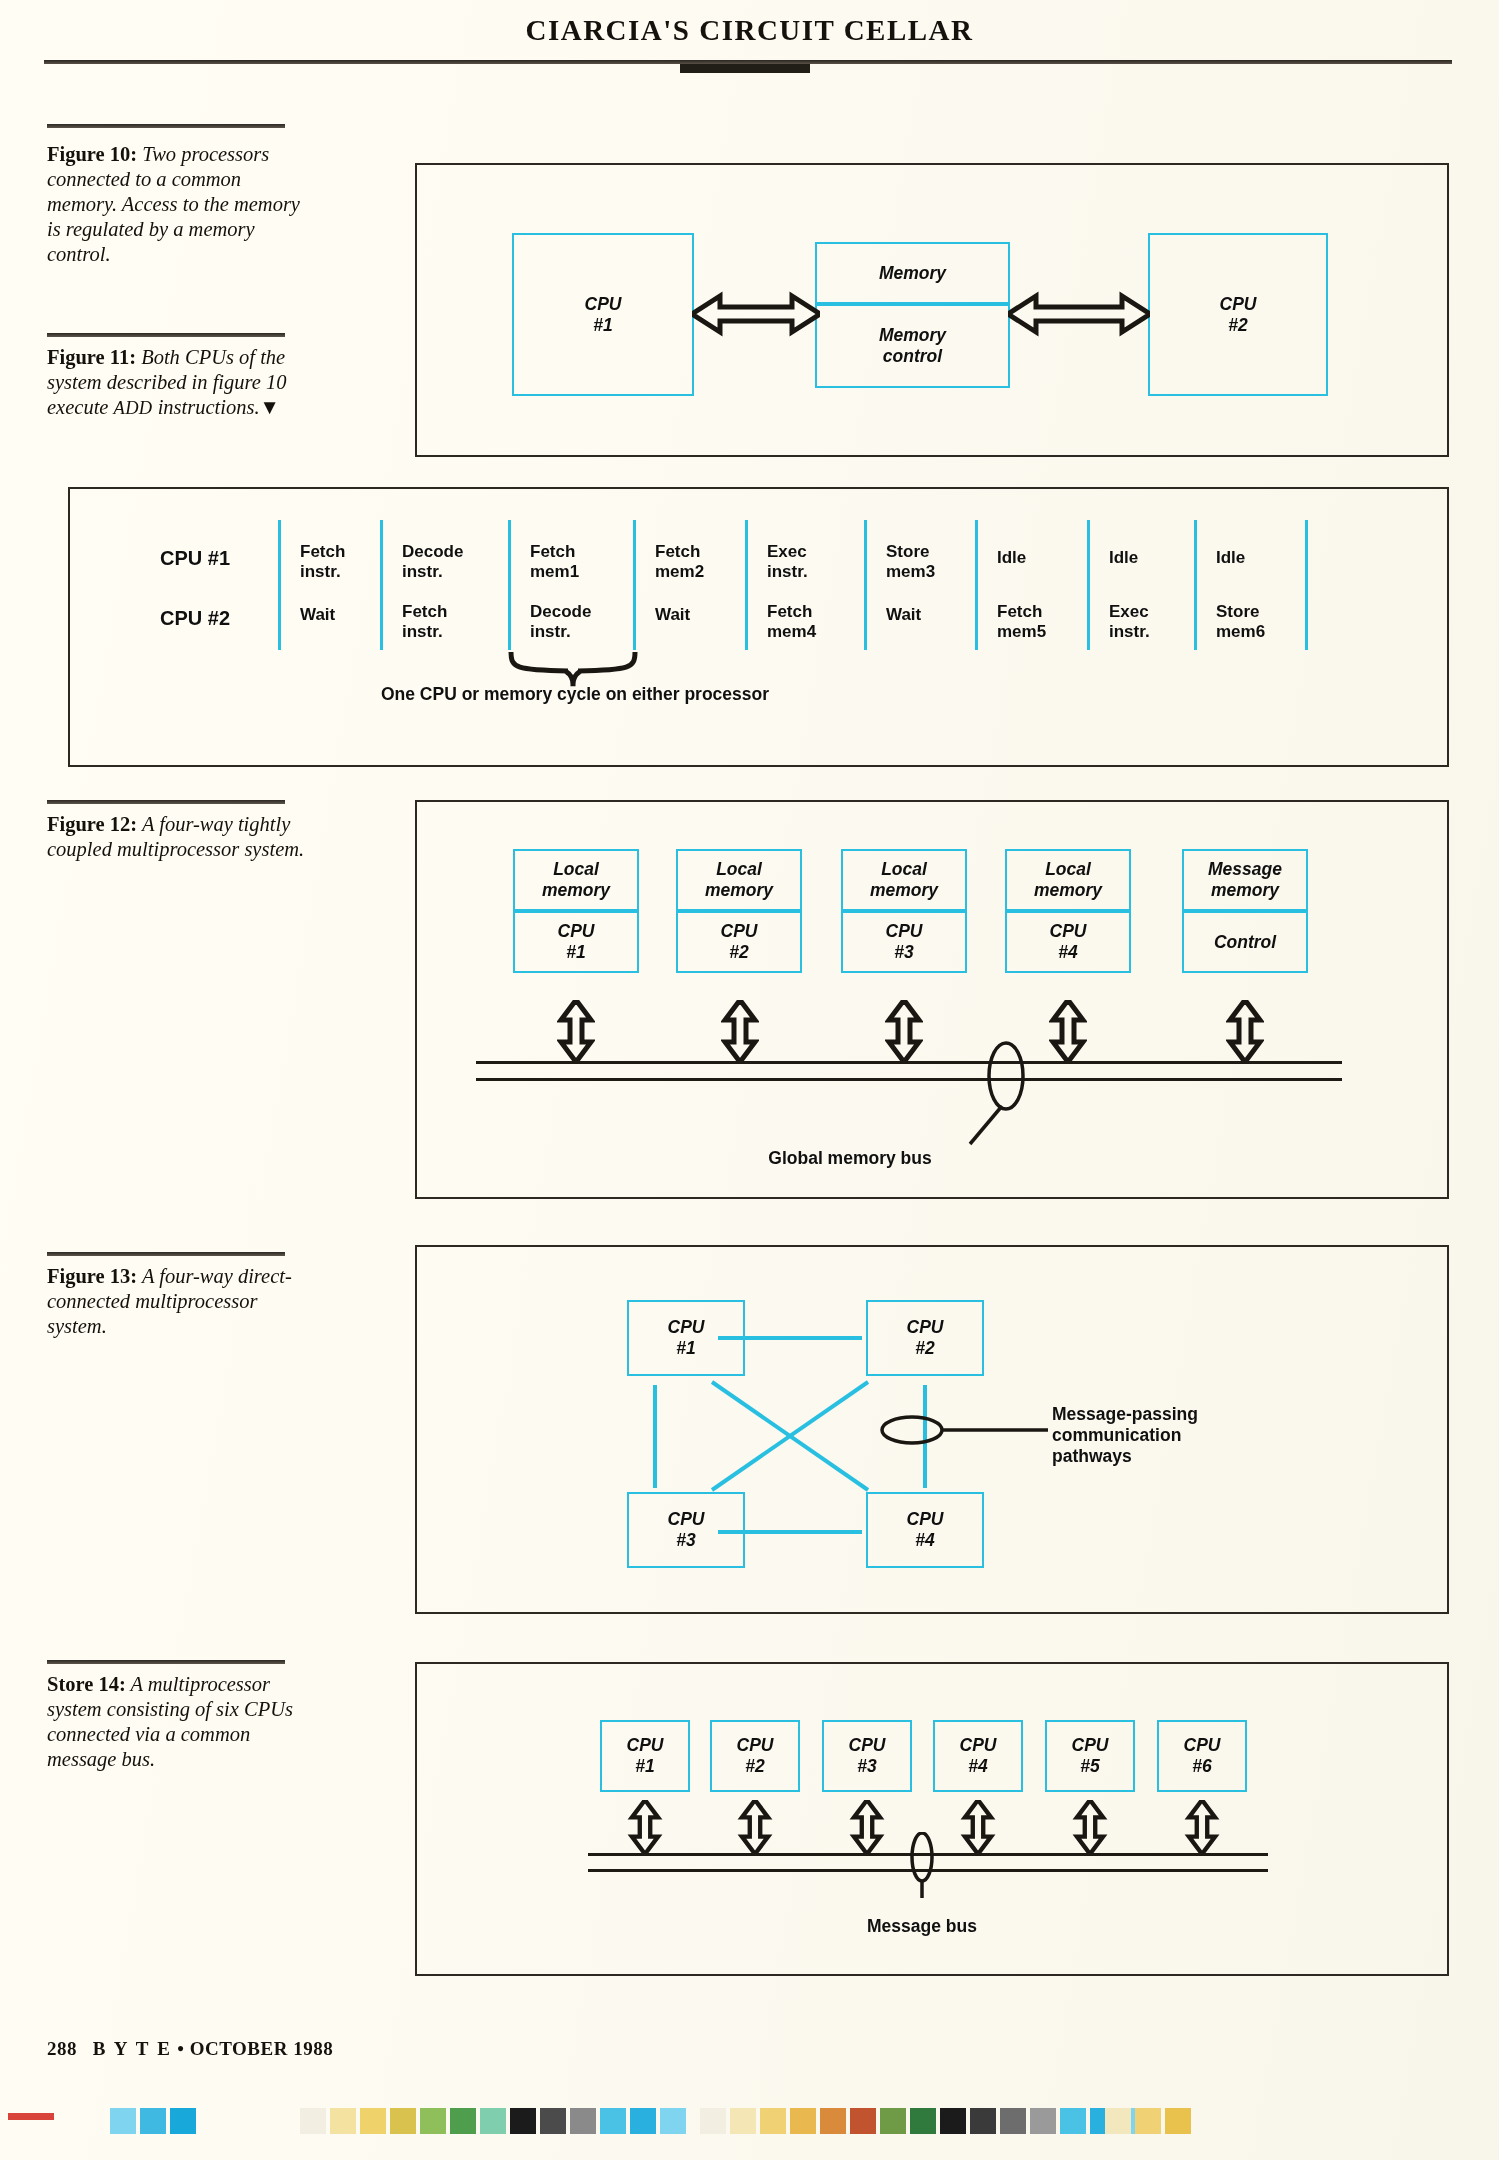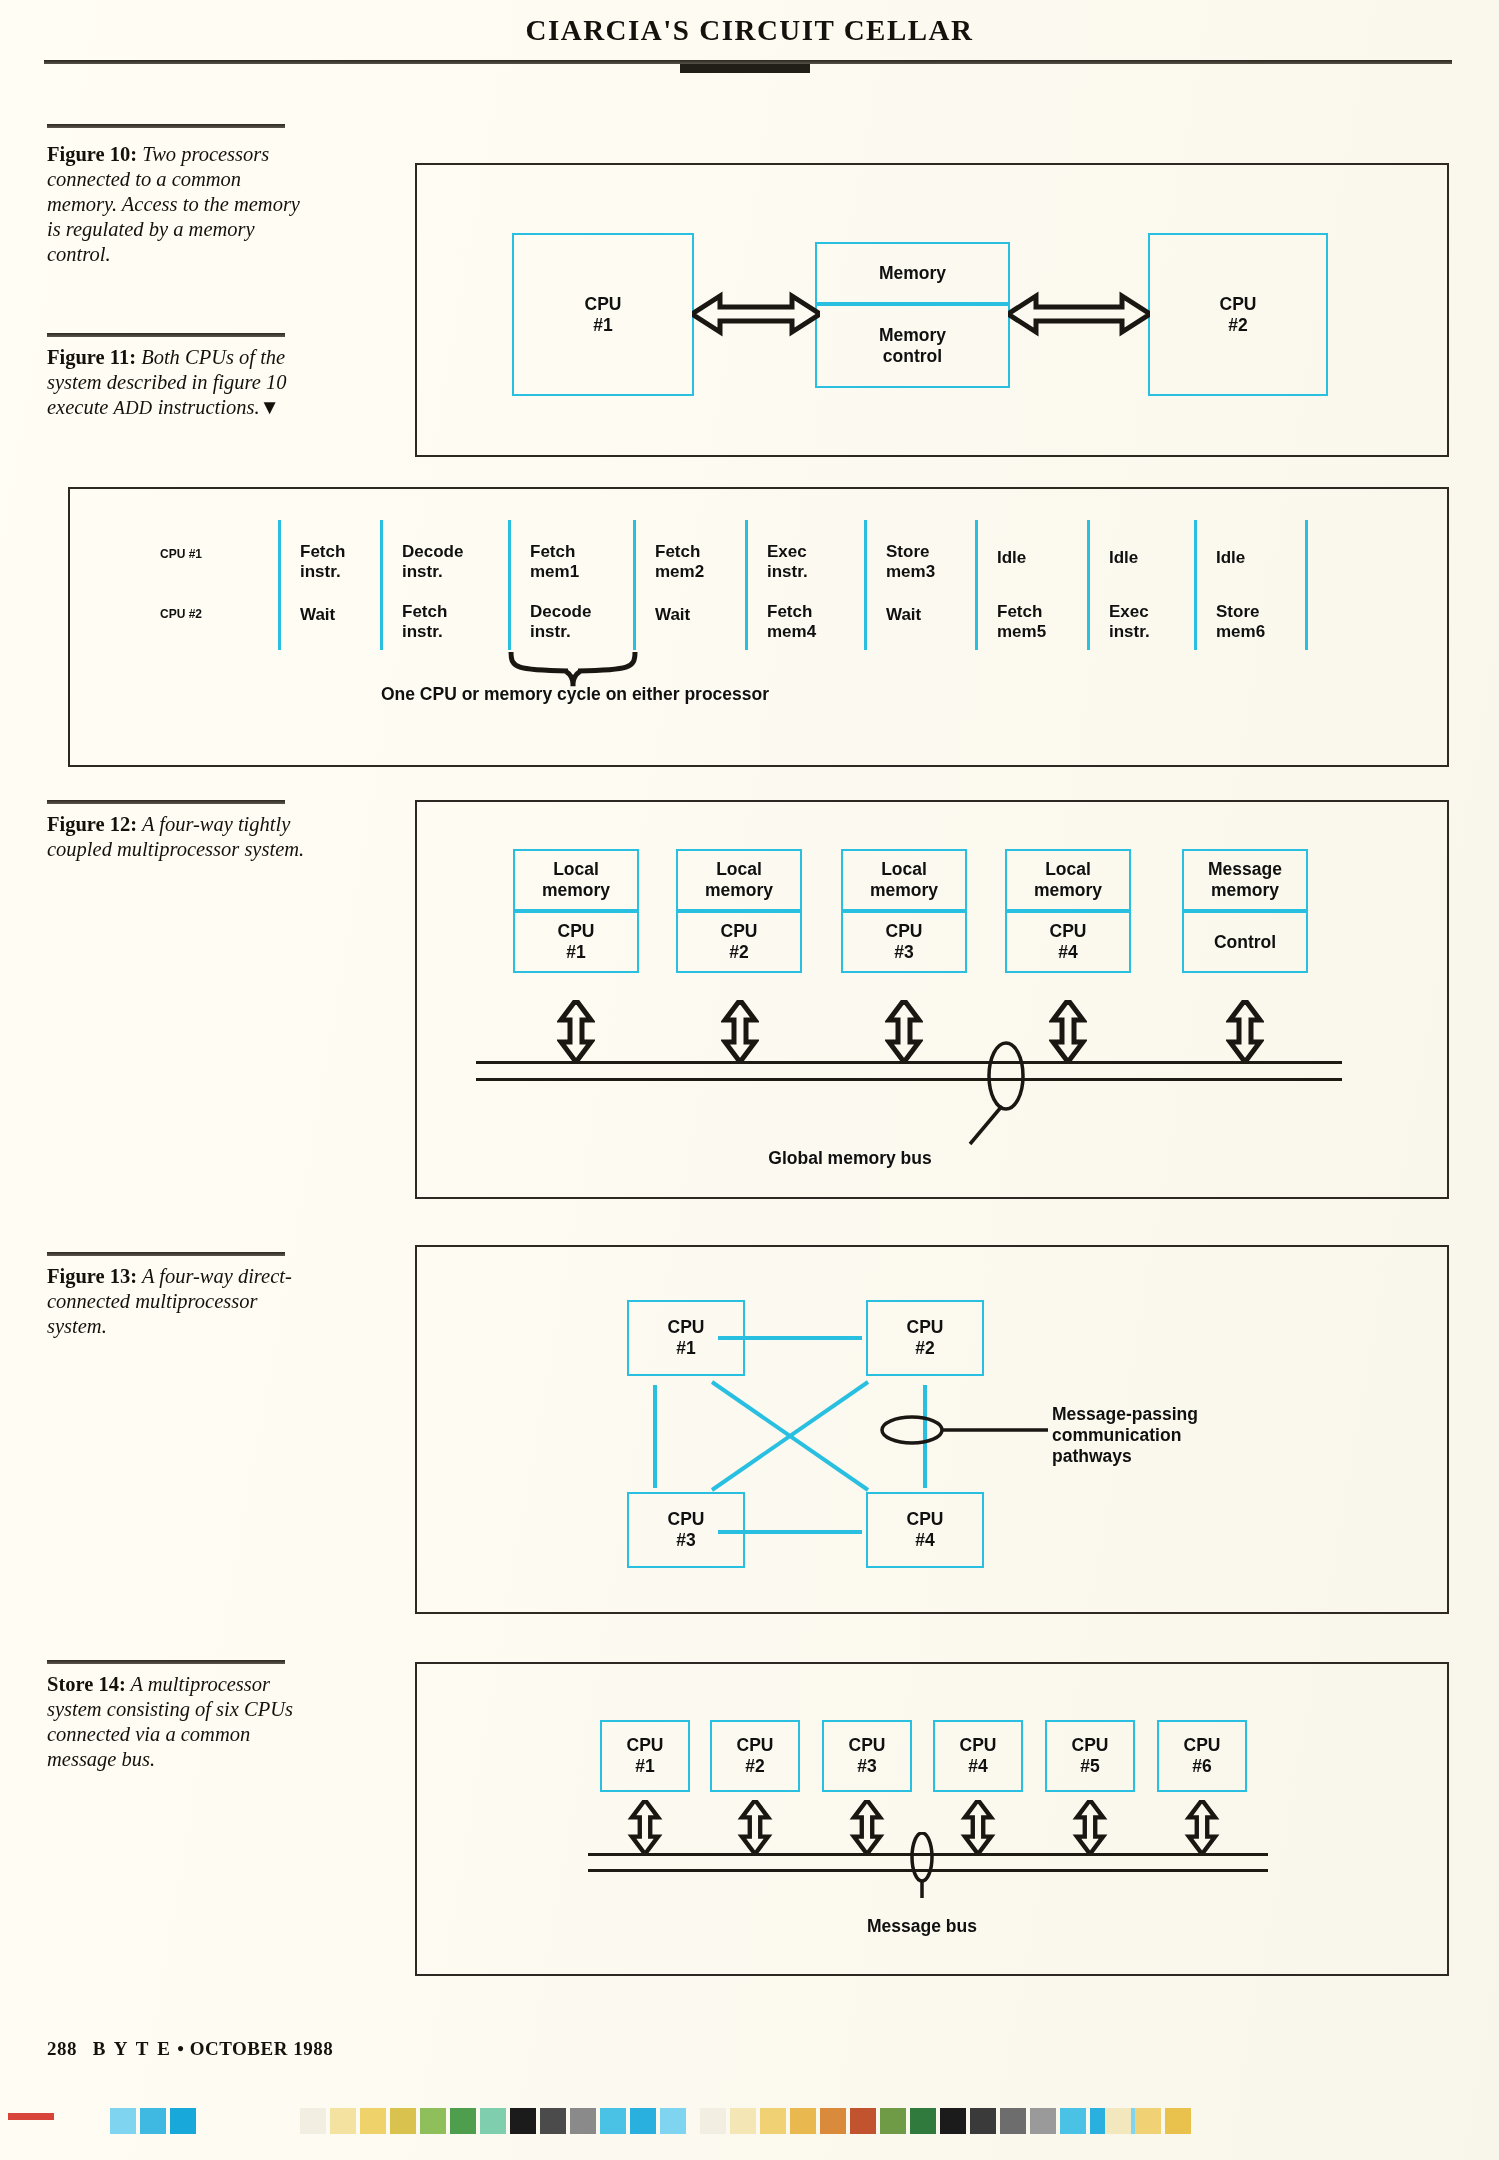--- a/index.html
+++ b/index.html
@@ -44,31 +44,31 @@
   
   .frame{position:absolute;border:2.5px solid #2d2922;background:transparent;}
 
   
   .cbox{
     position:absolute;border:2.5px solid #29bfe0;box-sizing:border-box;
     color:#101010;font-size:17.5px;font-weight:bold;line-height:21px;text-align:center;
     display:flex;flex-direction:column;align-items:center;justify-content:center;
     background:transparent;
   }
-  .cbox .ln{display:block;}
+  .cbox .ln{display:block;font-style:italic;}
   .lbl-plain{position:absolute;font-size:17.5px;font-weight:bold;color:#101010;text-align:center;}
 
   
   .harrow{position:absolute;}
   .varrow{position:absolute;}
 
   
   .tbl-sep{position:absolute;width:3px;background:#29bfe0;}
   .cell{position:absolute;font-size:17px;font-weight:bold;color:#101010;line-height:20px;text-align:left;}
-  .rowlabel{position:absolute;font-size:12px;font-weight:bold;color:#101010;}
+  .rowlabel{position:absolute;font-size:20px;font-weight:bold;color:#101010;}
 
   
   .busline{position:absolute;height:3px;background:#1e1a14;}
 
   
   .footer{
     position:absolute;left:47px;top:2038px;
     font-family:"Liberation Serif", serif;font-size:19px;color:#15120e;font-weight:bold;
     letter-spacing:.5px;
   }

